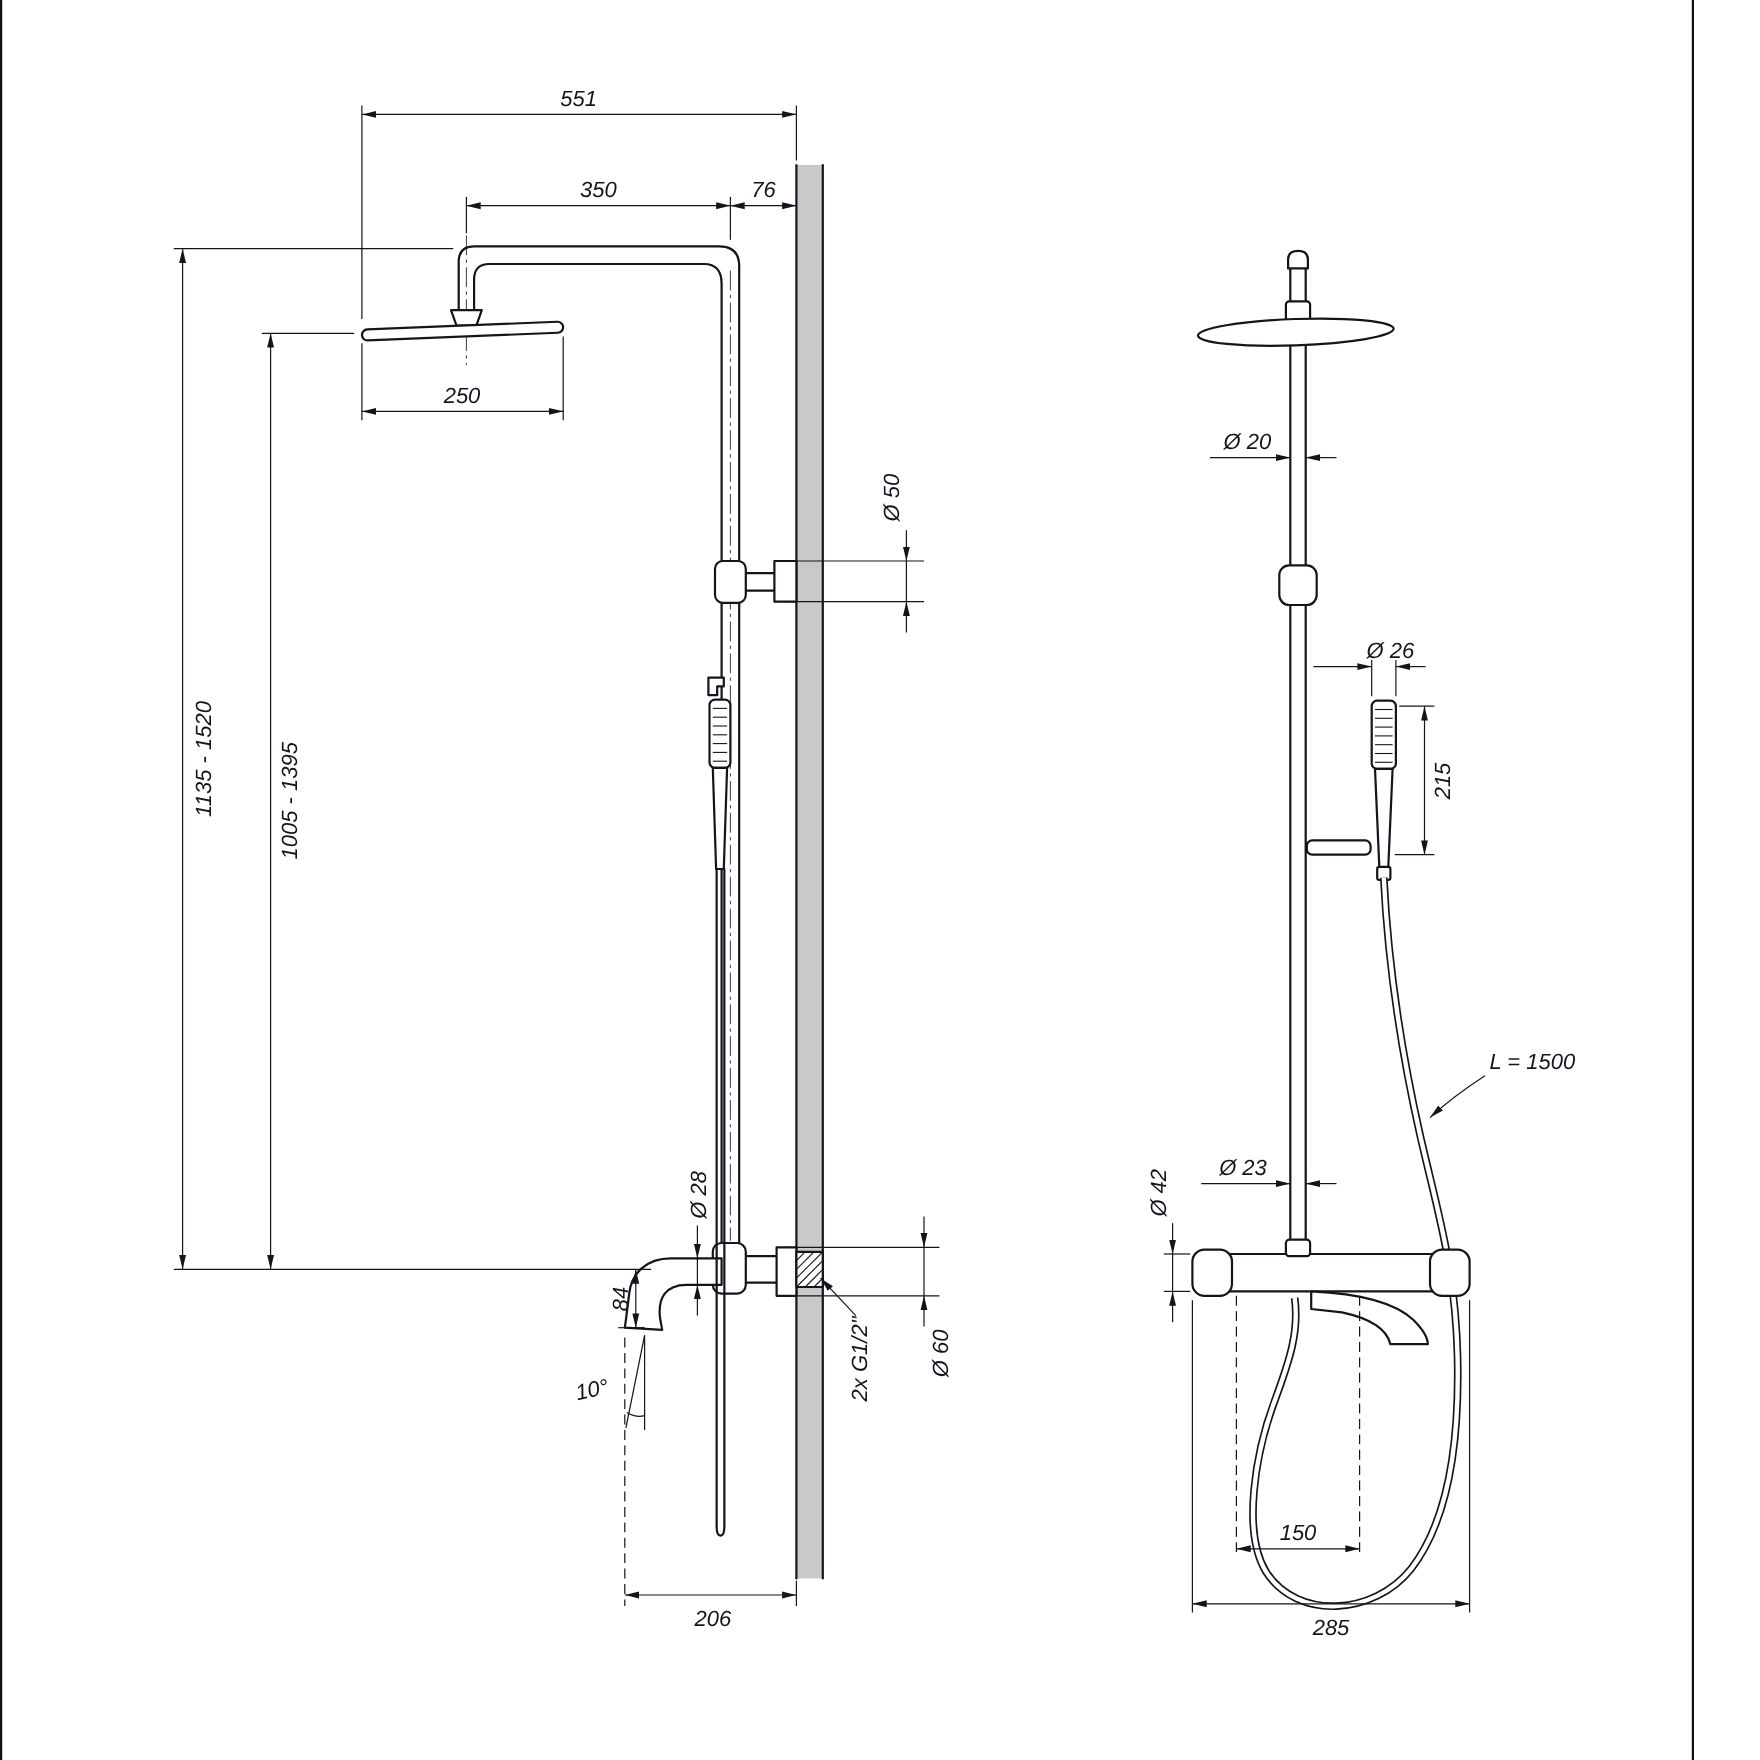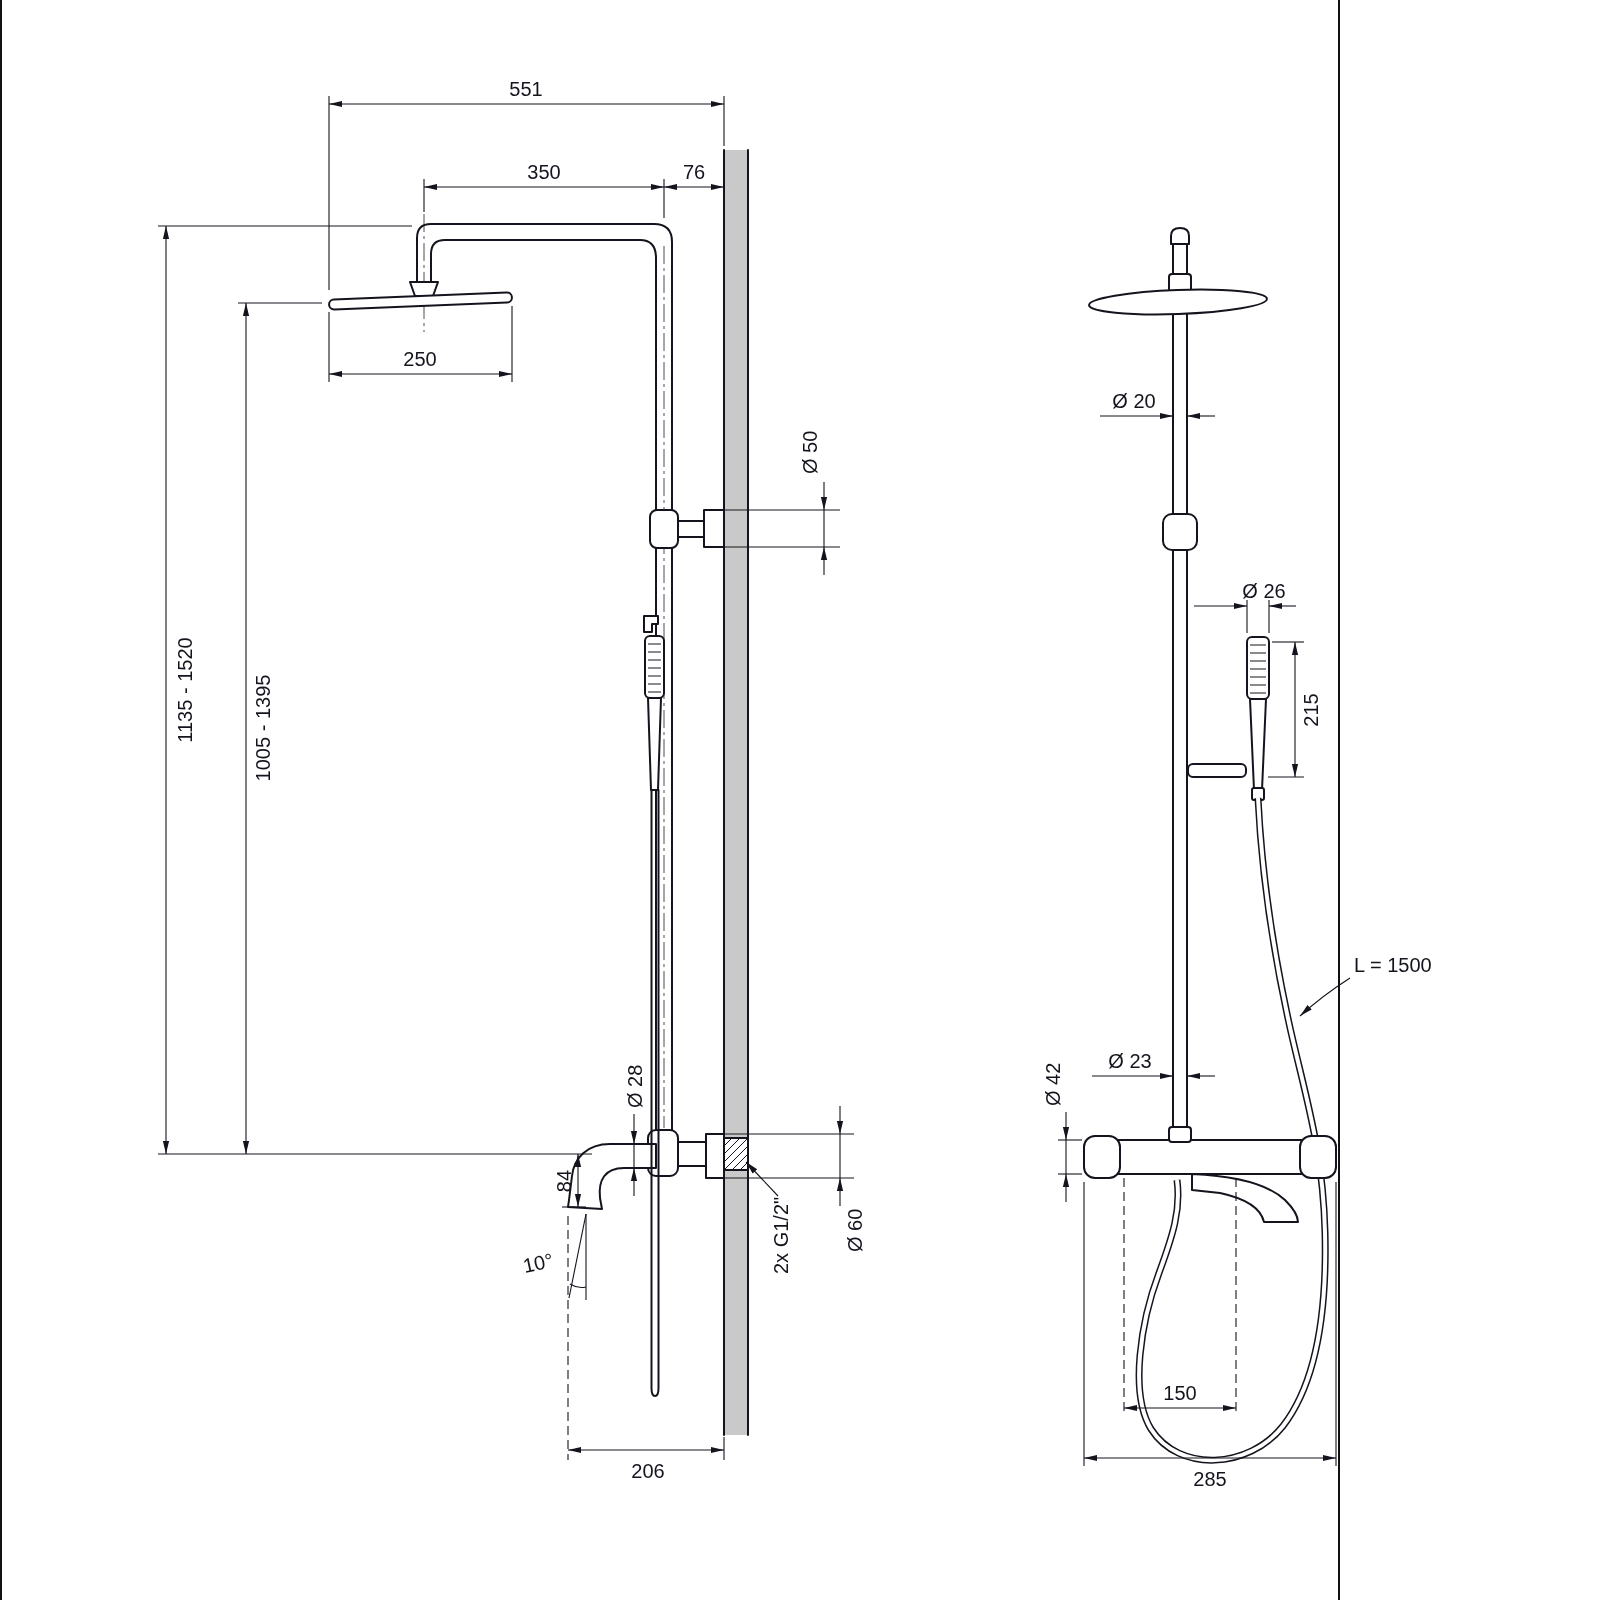--- a/index.html
+++ b/index.html
@@ -1,23 +1,24 @@
 <!DOCTYPE html>
 <html><head>
 <meta charset="utf-8">
 <style>
   html,body{margin:0;padding:0;background:#ffffff;}
   .canvas{
     position:relative;
-    width:1340px;height:1600px;
+    width:1540px;height:1600px;
     background:#ffffff;
     border-left:2px solid #111;
     border-right:2px solid #111;
     box-sizing:border-box;
     font-family:"Liberation Sans", sans-serif;
+    font-style:italic;
   }
   svg{position:absolute;left:0;top:0;}
   
   .ln{stroke:#14141e;stroke-width:2;fill:none;stroke-linecap:round;stroke-linejoin:round;}
   .lnf{stroke:#14141e;stroke-width:2;fill:#ffffff;stroke-linejoin:round;}
   .thin{stroke:#14141e;stroke-width:1.1;fill:none;}
   .dim{stroke:#14141e;stroke-width:1.1;fill:none;}
   .dash{stroke-dasharray:9 5;}
   .cl{stroke:#3a3a44;stroke-width:0.9;fill:none;stroke-dasharray:18 4 3 4;}
   .hatch{stroke:#14141e;stroke-width:1;fill:none;}

